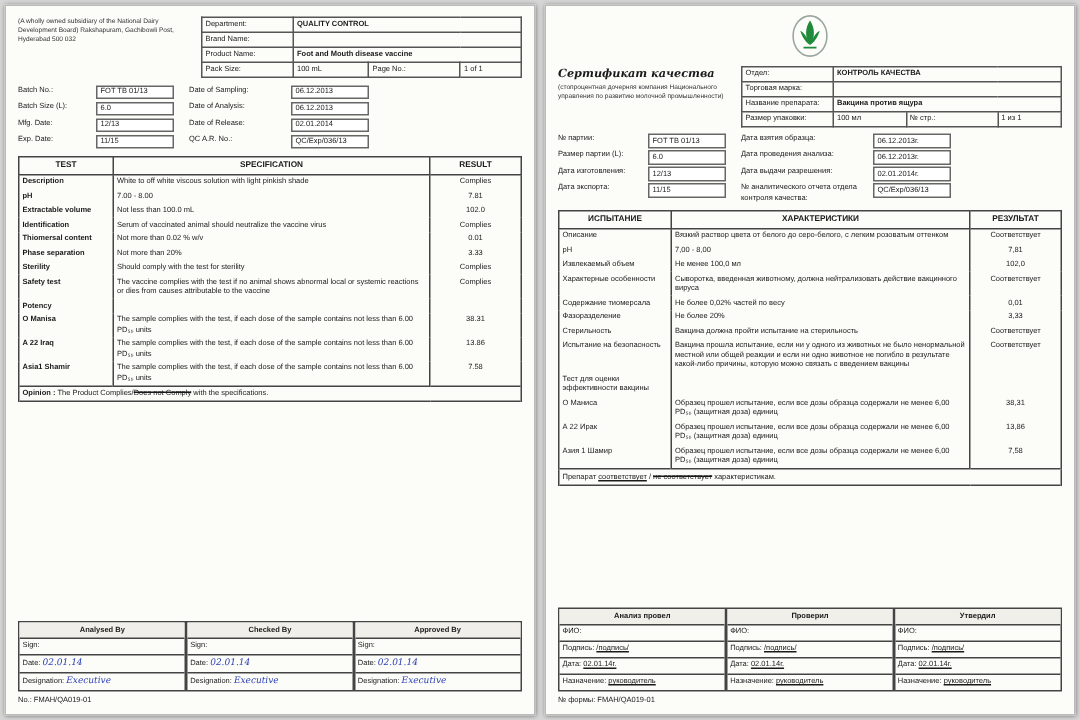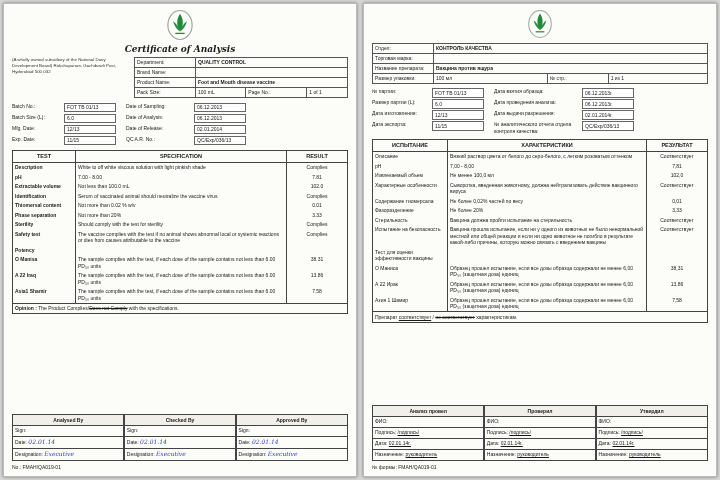--- a/index.html
+++ b/index.html
@@ -49,30 +49,20 @@
   .sig-col:first-child{margin-left:0;}
   .sig-title{font-weight:bold;text-align:center;border-bottom:0.7px solid #444;padding:1.5px 2px;background:#f0efe9;}
   .sig-row{border-bottom:0.7px solid #444;padding:1.5px 2px;min-height:7px;}
   .sig-row:last-child{border-bottom:none;}
   .formno{margin-top:3px;font-size:5px;}
 </style>
 </head>
 <body>
 
 <div class="page pl">
-  <div class="head">
-    <svg class="logo" width="28" height="32" viewBox="0 0 30 34">
-      <ellipse cx="15" cy="17" rx="13" ry="15.5" fill="none" stroke="#9aa5a0" stroke-width="1.2"></ellipse>
-      <path d="M15 5 C11 11 11 18 15 24 C19 18 19 11 15 5" fill="#1f8a3a"></path>
-      <path d="M7.5 13 C9.5 19 12 22 15 24 C13 18.5 11 15 7.5 13" fill="#1f8a3a"></path>
-      <path d="M22.5 13 C20.5 19 18 22 15 24 C17 18.5 19 15 22.5 13" fill="#1f8a3a"></path>
-      <path d="M10 26 h10" stroke="#1f8a3a" stroke-width="1.4"></path>
-    </svg>
-    <div class="title-en">Certificate of Analysis</div>
-  </div>
 
   <div class="toprow">
     <div class="subcol">
       <div class="subtitle">(A wholly owned subsidiary of the National Dairy Development Board) Rakshapuram, Gachibowli Post, Hyderabad 500 032</div>
     </div>
     <table class="info">
       <tbody>
           <tr>
         <td class="lbl">Department:</td>
         <td class="bold" colspan="3">QUALITY CONTROL</td>
@@ -233,20 +223,24 @@
     <svg class="logo" width="26" height="30" viewBox="0 0 30 34">
       <ellipse cx="15" cy="17" rx="13" ry="15.5" fill="none" stroke="#9aa5a0" stroke-width="1.2"></ellipse>
       <path d="M15 5 C11 11 11 18 15 24 C19 18 19 11 15 5" fill="#1f8a3a"></path>
       <path d="M7.5 13 C9.5 19 12 22 15 24 C13 18.5 11 15 7.5 13" fill="#1f8a3a"></path>
       <path d="M22.5 13 C20.5 19 18 22 15 24 C17 18.5 19 15 22.5 13" fill="#1f8a3a"></path>
       <path d="M10 26 h10" stroke="#1f8a3a" stroke-width="1.4"></path>
     </svg>
   </div>
 
   <div class="toprow">
+    <div class="subcol">
+      <div class="title-ru">Сертификат качества</div>
+      <div class="subtitle">(стопроцентная дочерняя компания Национального управления по развитию молочной промышленности)</div>
+    </div>
     <table class="info">
       <tbody>
           <tr>
         <td class="lbl">Отдел:</td>
         <td class="bold" colspan="3">КОНТРОЛЬ КАЧЕСТВА</td>
       </tr>
       <tr>
         <td class="lbl">Торговая марка:</td>
         <td colspan="3"></td>
       </tr>

